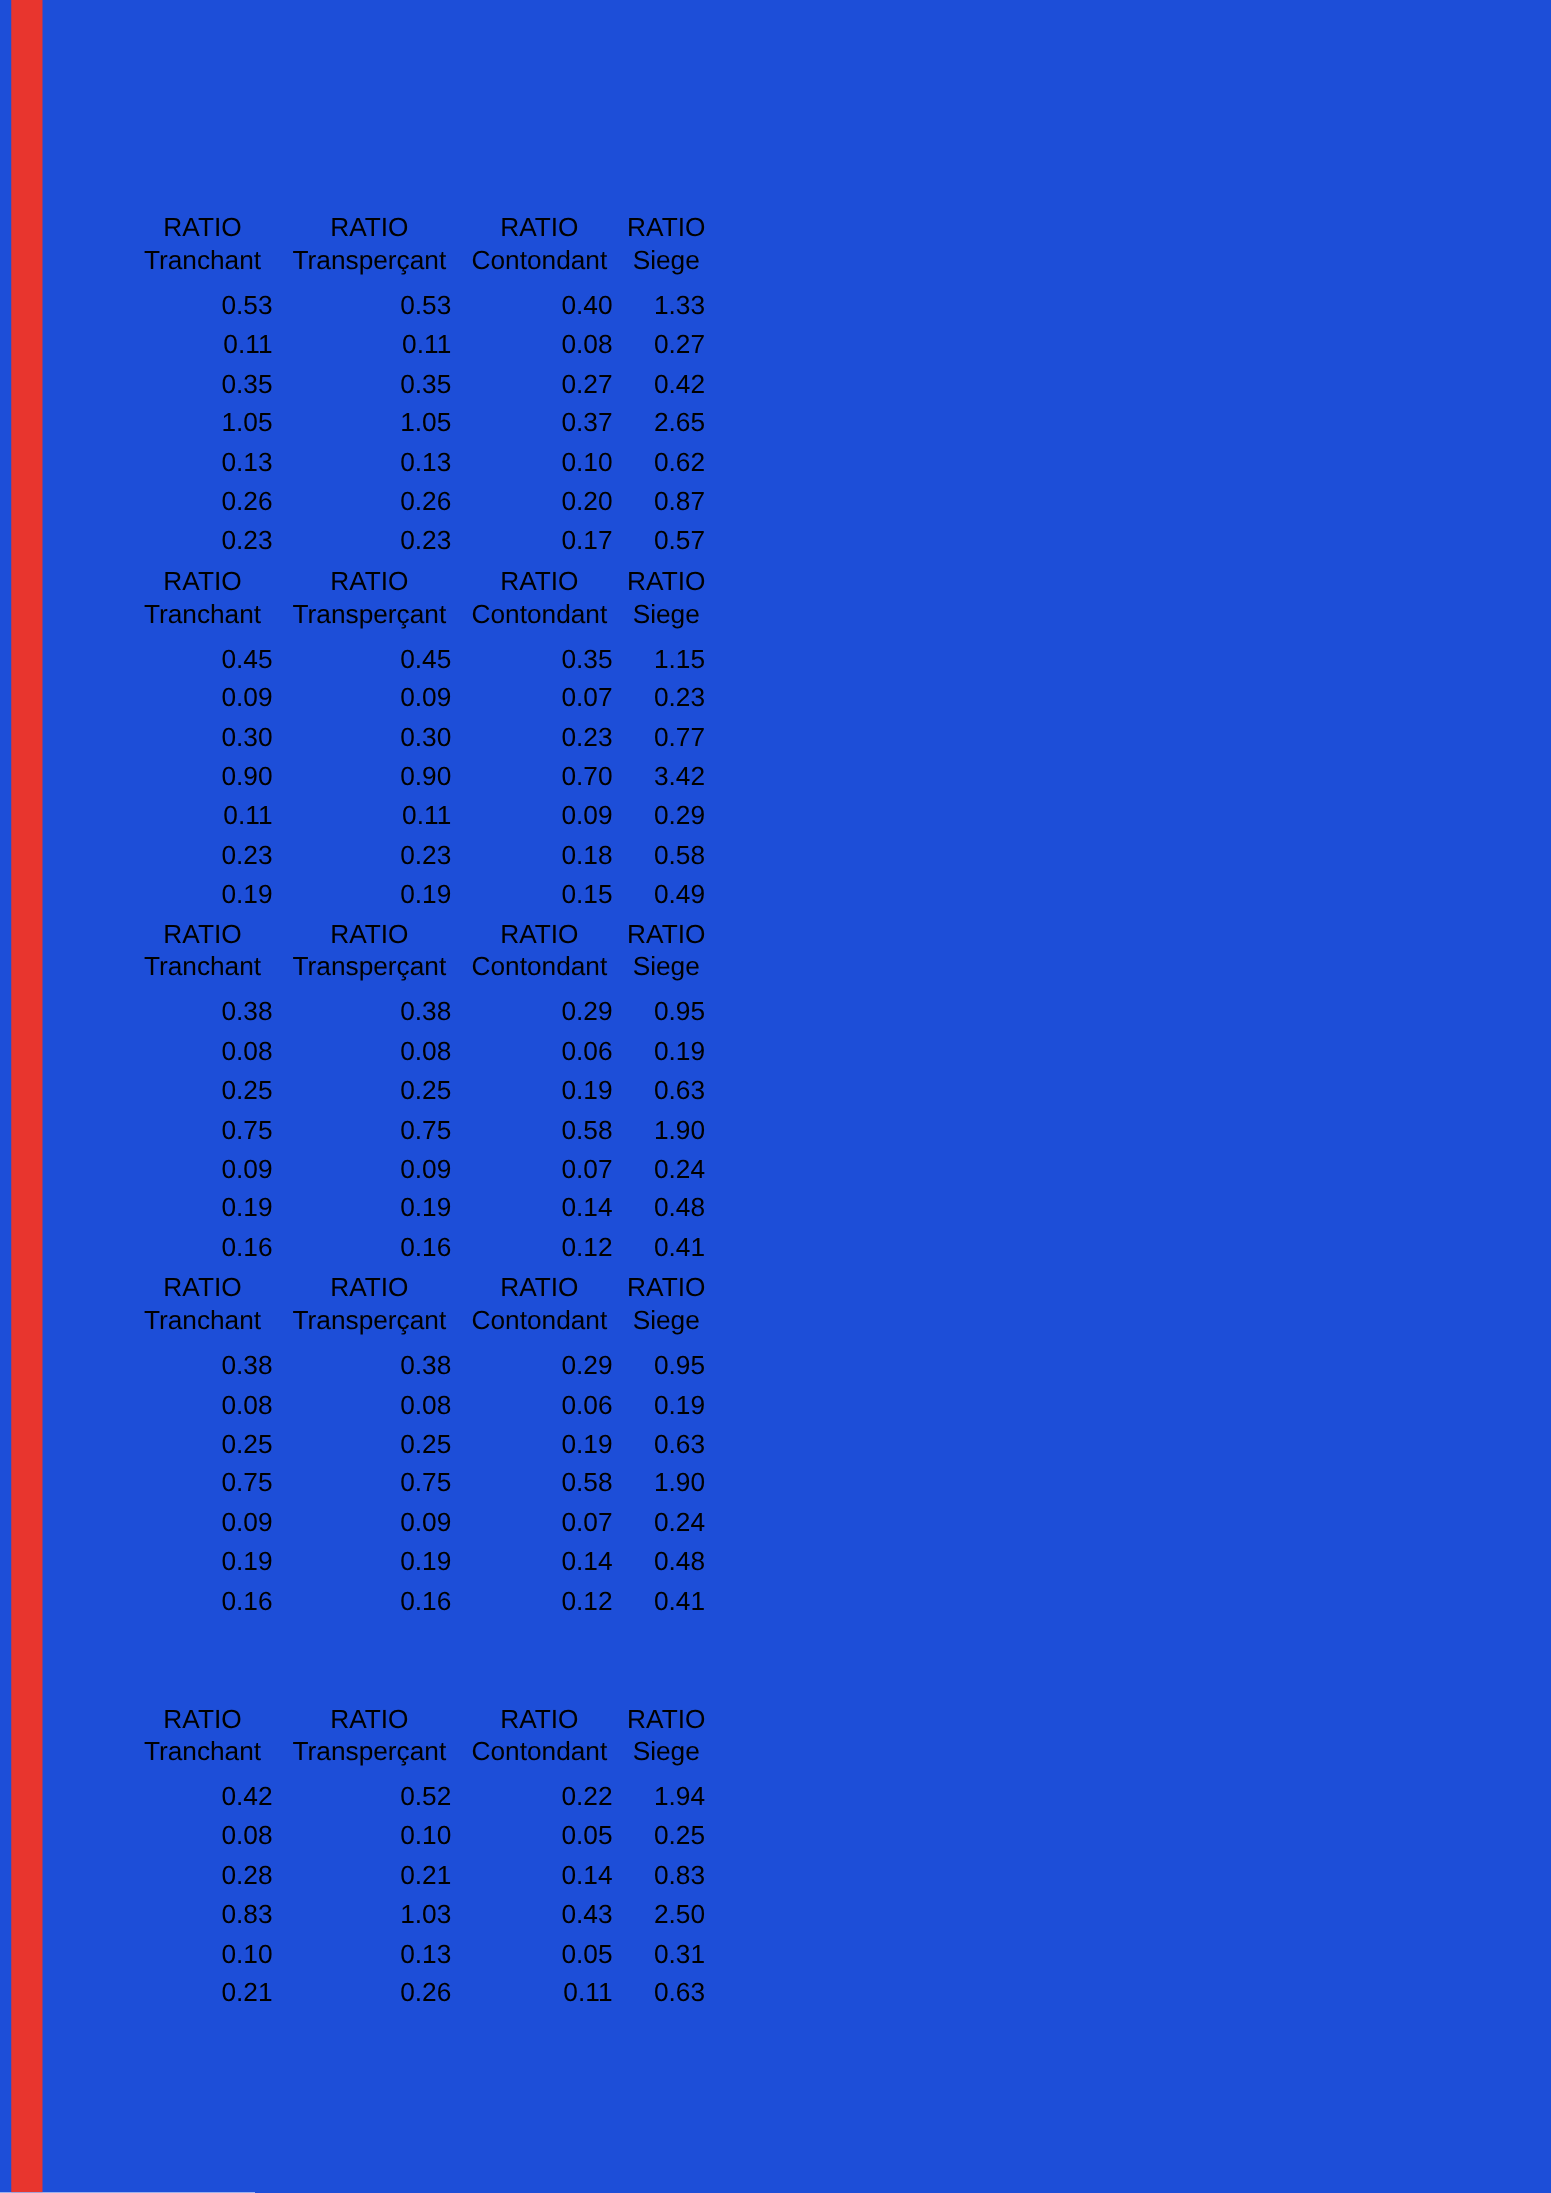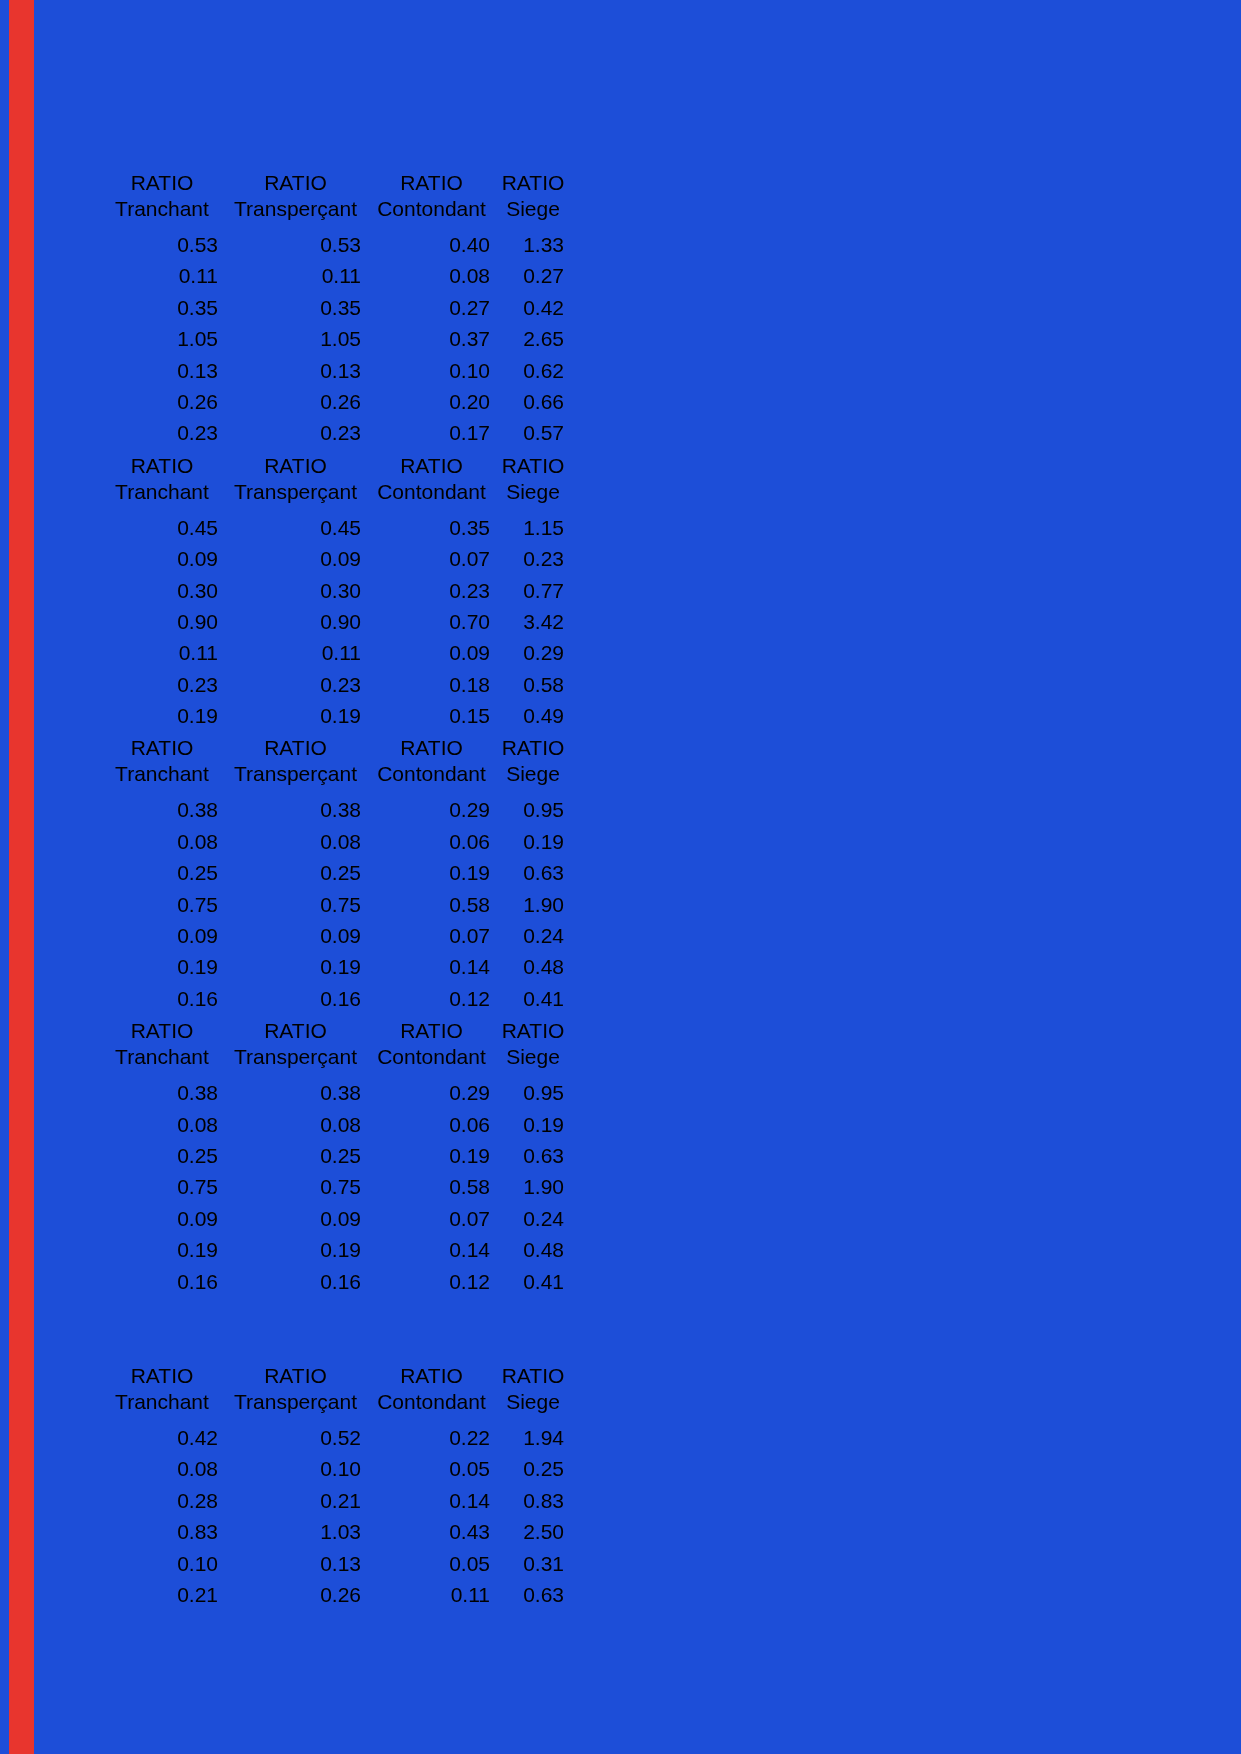--- a/index.html
+++ b/index.html
@@ -86,21 +86,21 @@
         <div class="dcell">1.05</div>
         <div class="dcell">0.37</div>
         <div class="dcell">2.65</div>
         <div class="dcell">0.13</div>
         <div class="dcell">0.13</div>
         <div class="dcell">0.10</div>
         <div class="dcell">0.62</div>
         <div class="dcell">0.26</div>
         <div class="dcell">0.26</div>
         <div class="dcell">0.20</div>
-        <div class="dcell">0.66</div>
+        <div class="dcell">0.87</div>
         <div class="dcell">0.23</div>
         <div class="dcell">0.23</div>
         <div class="dcell">0.17</div>
         <div class="dcell">0.57</div>
       </section>
       <section class="block">
         <div class="hcell">
           <div>RATIO</div>
           <div>Tranchant</div>
         </div>

